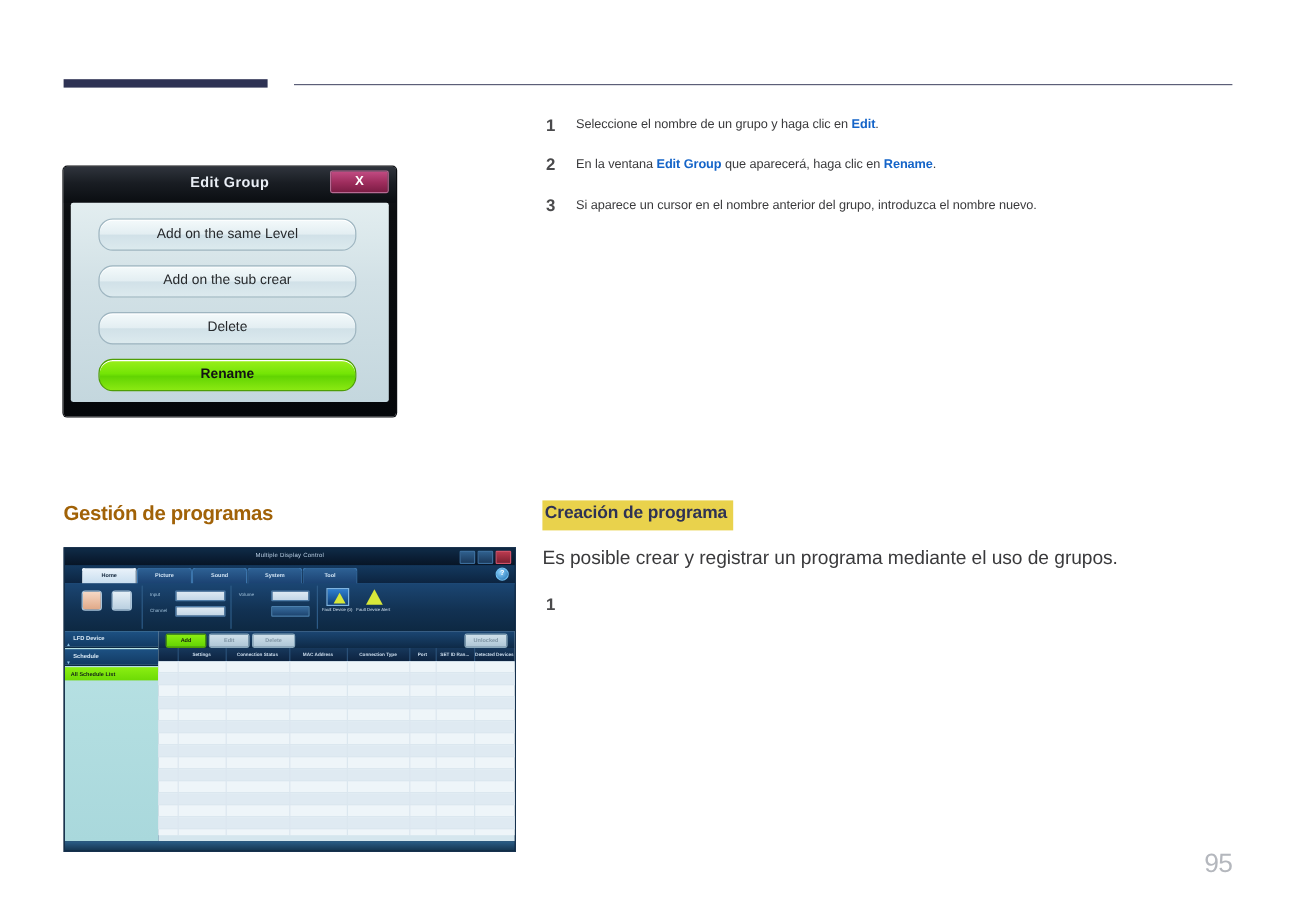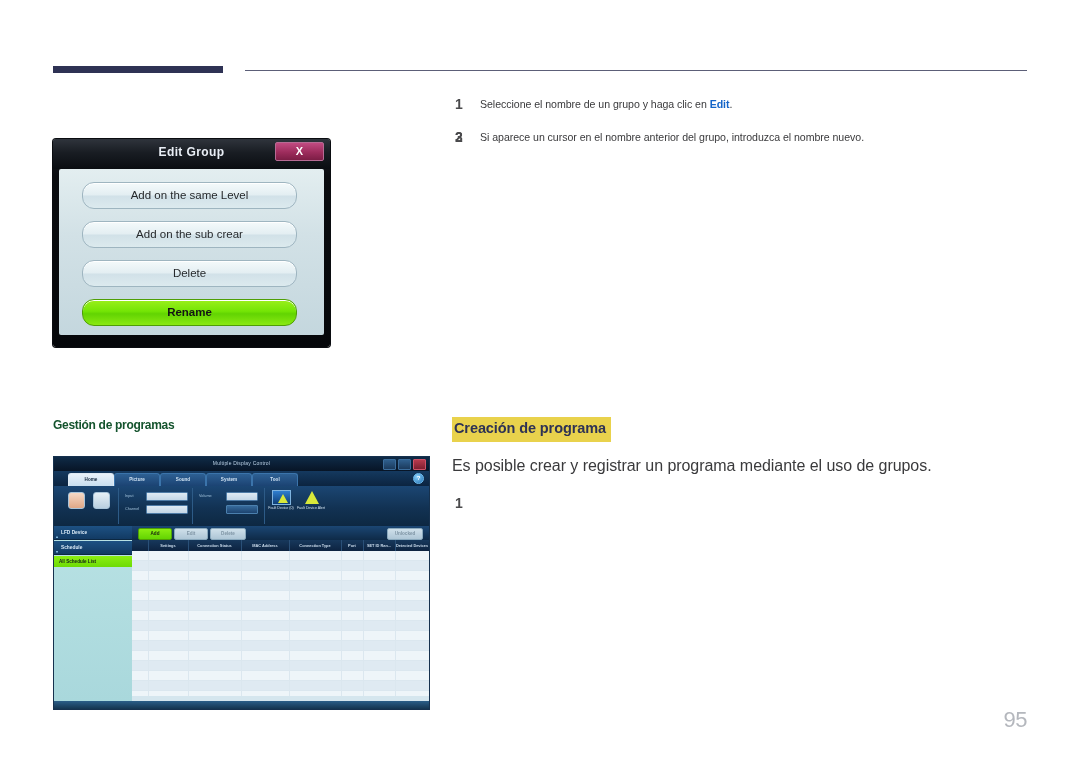--- a/index.html
+++ b/index.html
@@ -60,23 +60,23 @@
     display: inline-block;
     background: #e9d24c;
     color: #2e3254;
     font-size: 14.5px;
     font-weight: bold;
     line-height: 1.35;
     padding: 2px 5px 3px 2px;
     letter-spacing: -0.1px;
   }
   .h-big {
-    font-size: 12px;
-    font-weight: bold;
-    color: #14532d;
+    font-size: 17px;
+    font-weight: bold;
+    color: #a16207;
     letter-spacing: -0.3px;
     margin: 0;
   }
 
   
   .steps {
     margin: 0;
     padding: 0;
     list-style: none;
   }
@@ -608,20 +608,21 @@
   </div>
 
   <div class="col-right">
     <ol class="steps">
       <li class="step">
         <span class="num">1</span>
         <span>Seleccione el nombre de un grupo y haga clic en <b>Edit</b>.</span>
       </li>
       <li class="step">
         <span class="num">2</span>
+        <span>En la ventana <b>Edit Group</b> que aparecerá, haga clic en <b>Rename</b>.</span>
       </li>
       <li class="step">
         <span class="num">3</span>
         <span>Si aparece un cursor en el nombre anterior del grupo, introduzca el nombre nuevo.</span>
       </li>
     </ol>
   </div>
 
   <div style="position:absolute;left:452px;top:417px;width:575px;">
     <div class="h-highlight">Creación de programa</div>

